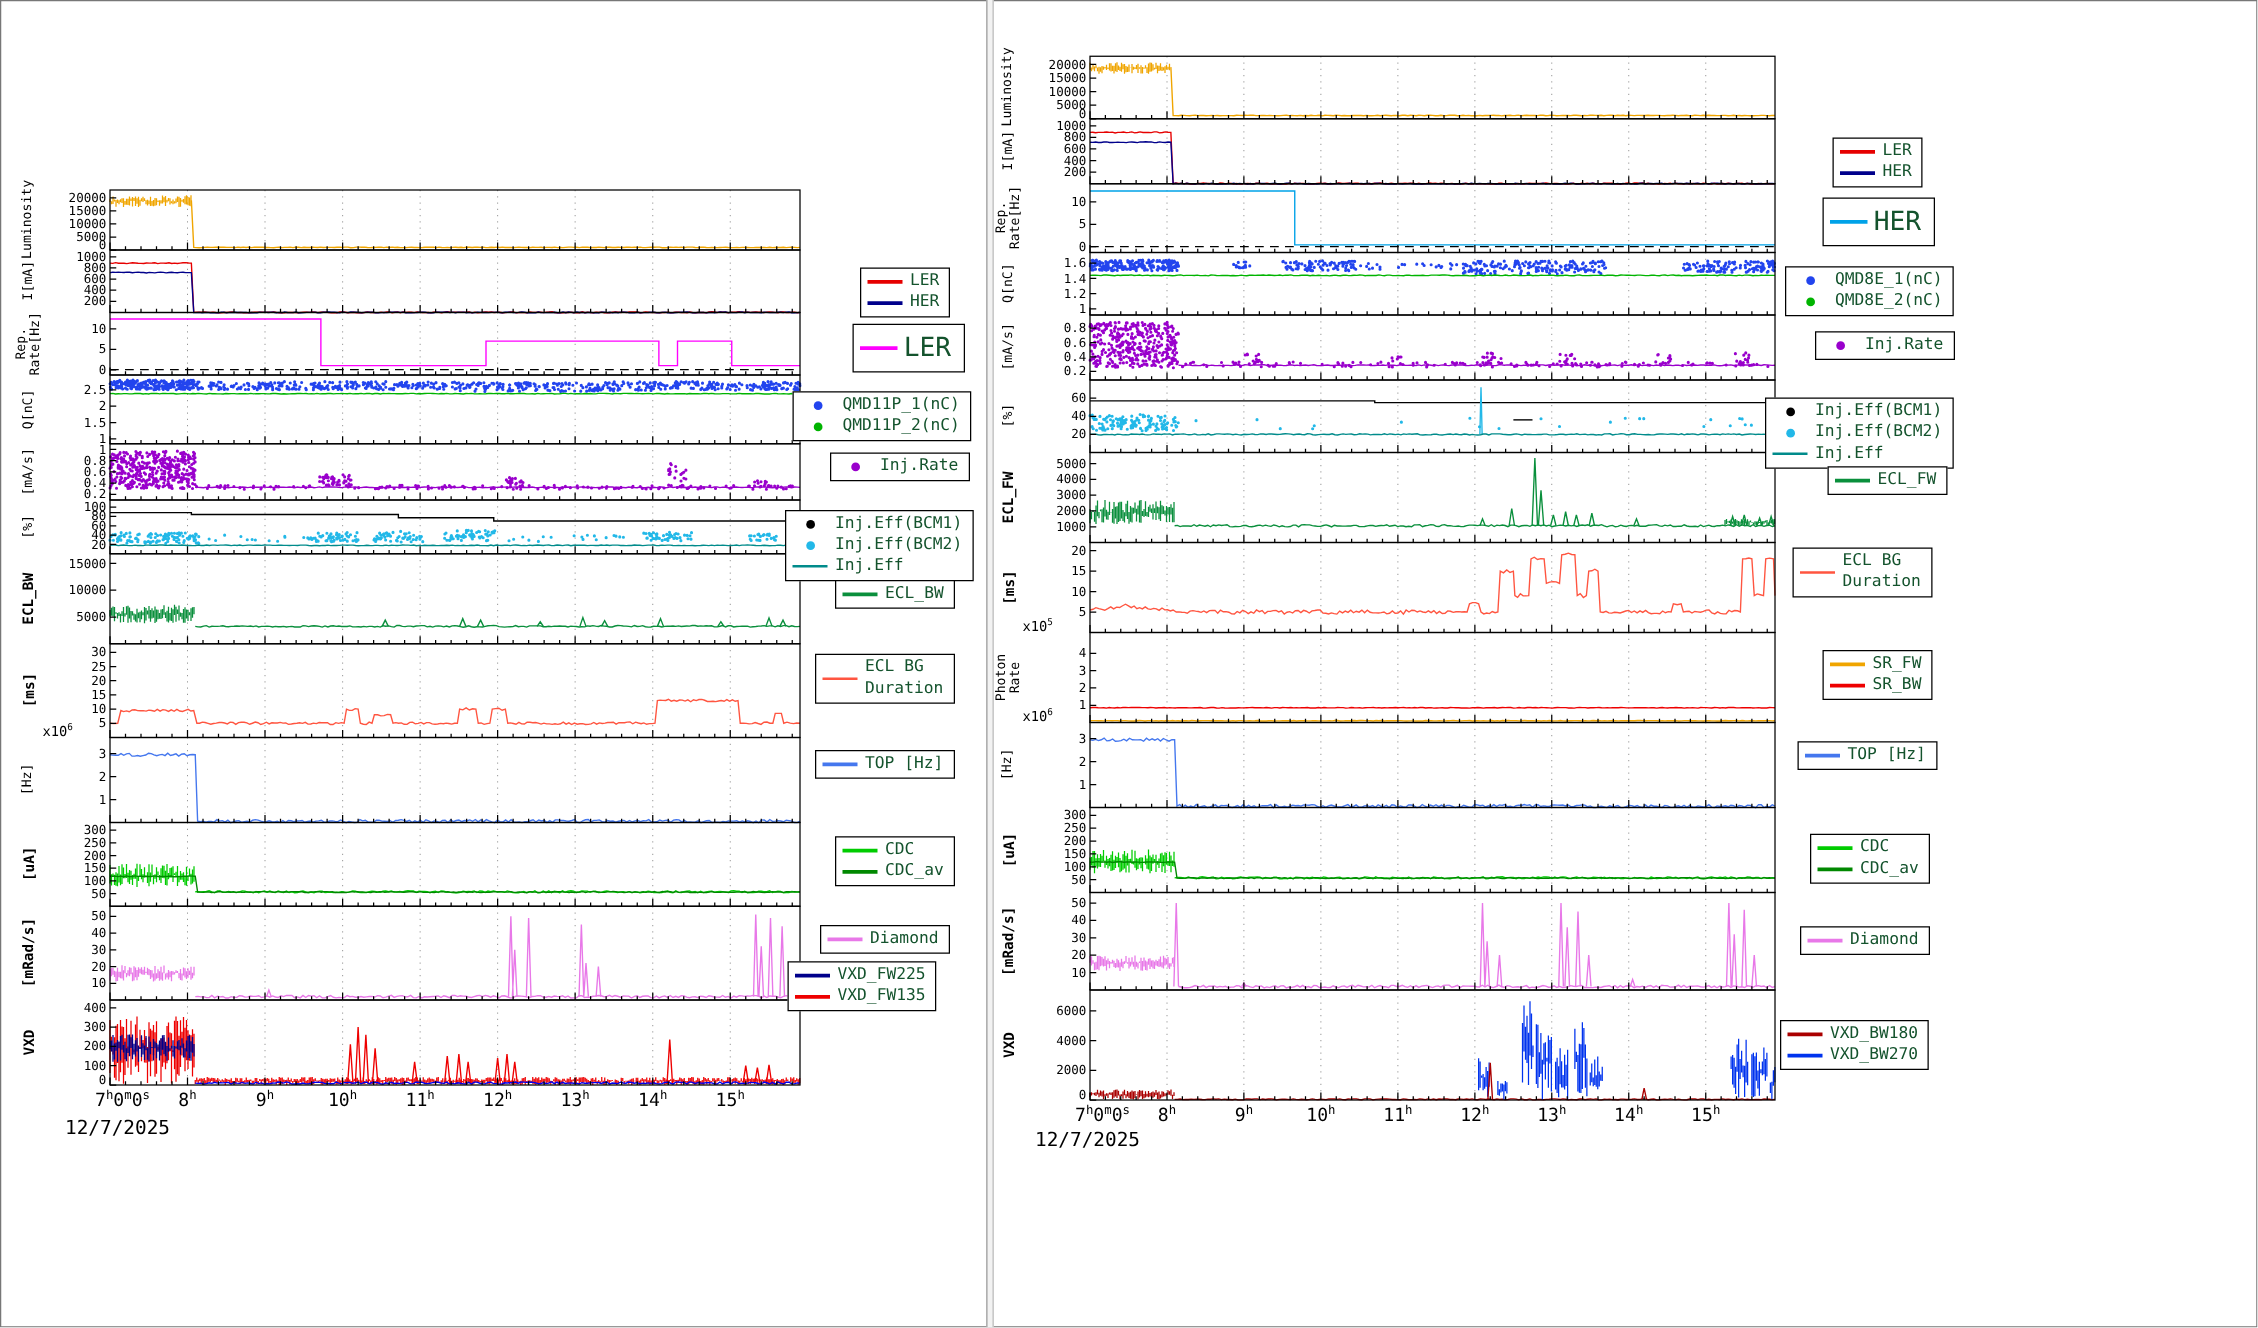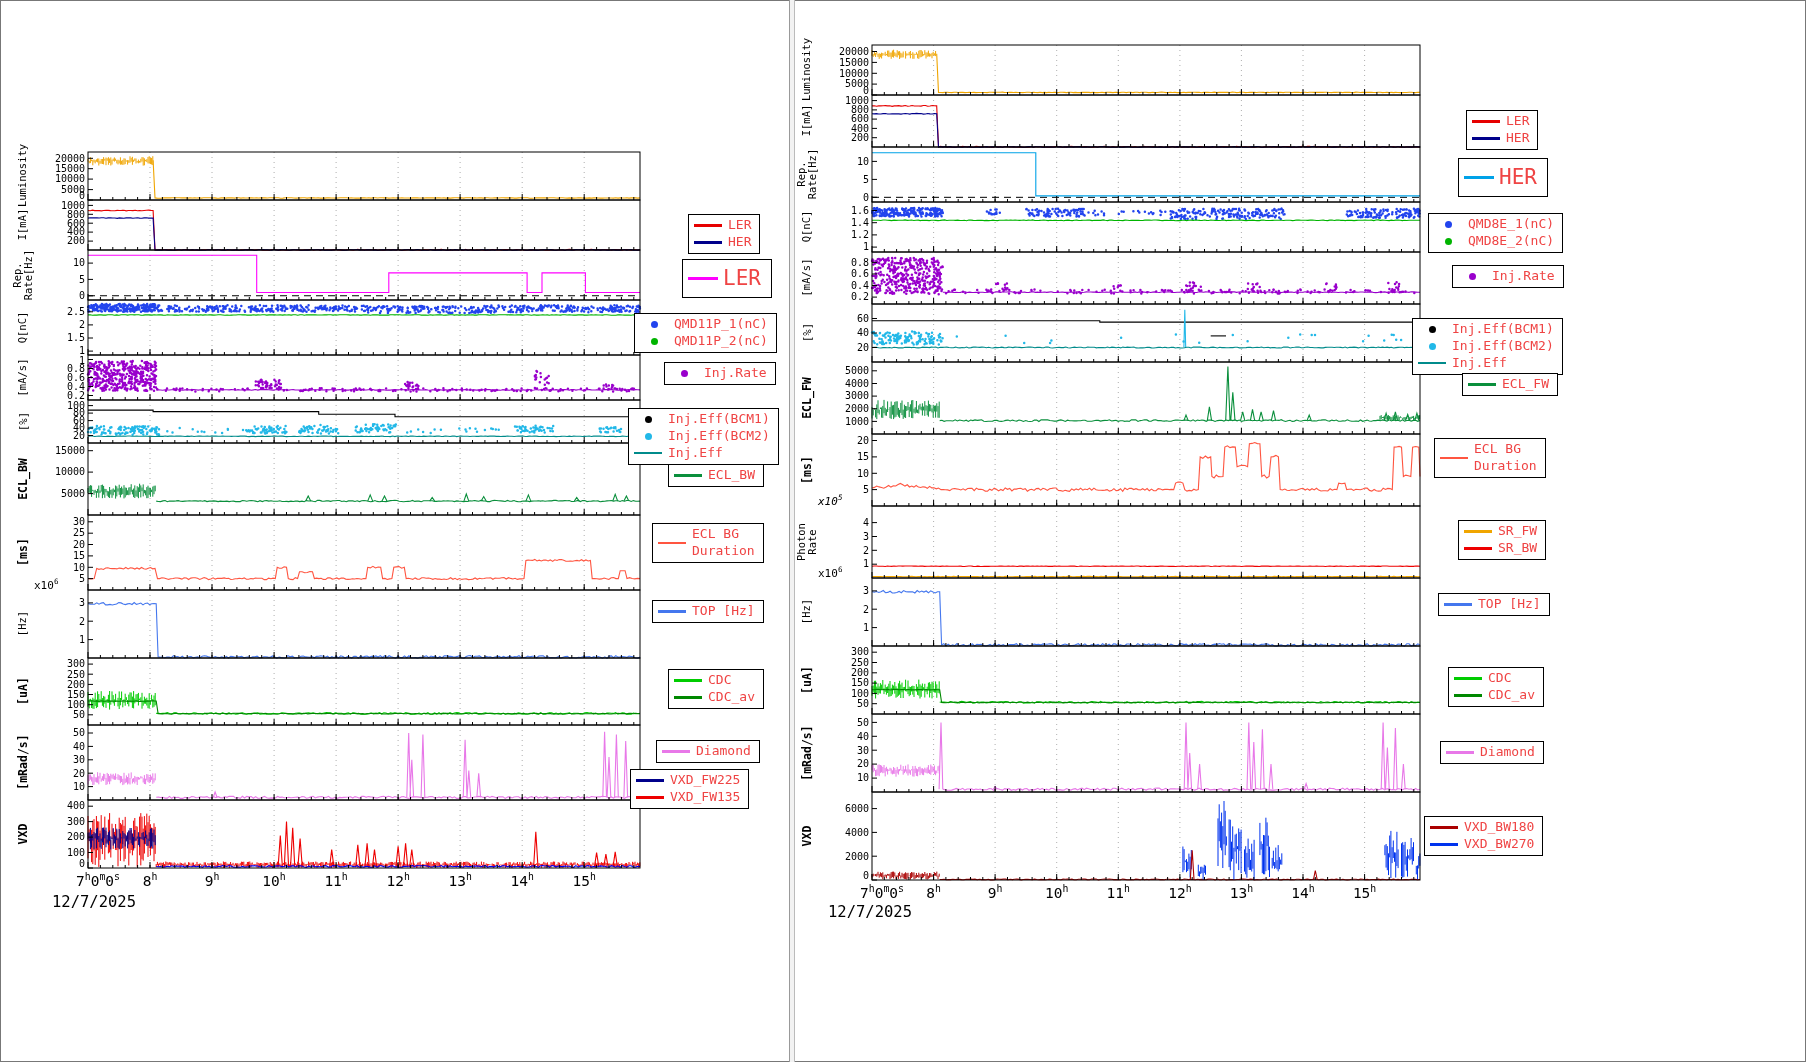--- a/index.html
+++ b/index.html
@@ -16,21 +16,21 @@
   .xlab{position:absolute;font-size:14.5px;color:#000;transform:translateX(-50%);white-space:nowrap;}
   .xlab.first{transform:translateX(-12px);}
   sup{font-size:68%;}
   .date{position:absolute;font-size:15.5px;color:#000;}
   .legend{position:absolute;background:#fff;border:1.5px solid #000;padding:2px 8px 2px 4px;z-index:6;}
   .legend.big{padding:5px 10px 5px 5px;}
   .lrow{display:flex;align-items:center;}
   .mk{width:30px;min-width:30px;display:flex;align-items:center;justify-content:center;margin-right:5px;}
   .mk b{display:block;width:28px;height:2.5px;}
   .mk i{display:block;width:7px;height:7px;border-radius:50%;}
-  .ltext{font-size:13px;white-space:pre;line-height:1.3;color:#ef4444;}
+  .ltext{font-size:13px;white-space:pre;line-height:1.3;color:#14532d;}
   .legend.big .ltext{font-size:21px;}
   .legend.big .mk b{width:30px;height:3px;}
 </style>
 </head>
 <body>
 
 <div id="canvas">
   <div class="divider" style="left:789px;"></div>
   <div class="date" style="left:52px;top:893px;">12/7/2025</div>
   <div class="date" style="left:828px;top:903px;">12/7/2025</div>
@@ -558,21 +558,21 @@
           <text x="-3" y="47.607692307692304" text-anchor="end" font-size="10px">2</text>
           <text x="-3" y="33.761538461538464" text-anchor="end" font-size="10px">3</text>
           <text x="-3" y="19.91538461538462" text-anchor="end" font-size="10px">4</text>
         </g>
       </svg>
     </div>
     <div class="ylabel" style="left: 796px; top: 506px; height: 72px;">
       <span>Photon
 Rate</span>
     </div>
-    <div class="scalenote" style="left: 818px; top: 493px; font-style: italic;">x10<sup>5</sup></div>
+    <div class="scalenote" style="left: 818px; top: 493px;">x10<sup>5</sup></div>
     <div class="strip" style="left: 816px; top: 578px;">
       <svg width="608" height="68">
         <g transform="translate(56,0)">
           <path d="M61.6 0V68M123.1 0V68M184.7 0V68M246.3 0V68M307.9 0V68M369.4 0V68M431.0 0V68M492.6 0V68" stroke="#999" stroke-width="0.8" stroke-dasharray="1,4" fill="none"></path>
           <polyline points="0.0,13.8 2.3,14.3 4.5,13.5 6.8,14.5 9.0,13.8 11.3,12.5 13.5,14.7 15.8,14.4 18.1,13.2 20.3,15.0 22.6,14.9 24.8,14.5 27.1,13.4 29.3,14.7 31.6,12.6 33.9,13.8 36.1,13.9 38.4,13.9 40.6,13.7 42.9,15.0 45.2,12.6 47.4,14.2 49.7,13.1 51.9,14.1 54.2,13.0 56.4,14.8 58.7,12.8 61.0,14.0 63.2,14.9 65.5,13.7 67.7,13.8 69.6,66.9 71.8,65.6 74.0,67.9 76.2,66.1 78.4,67.9 80.6,66.8 82.8,67.7 85.0,65.6 87.2,67.8 89.4,67.2 91.6,66.6 93.8,68.0 96.0,67.6 98.2,66.7 100.4,65.9 102.6,67.9 104.9,66.3 107.1,66.5 109.3,66.3 111.5,67.4 113.7,68.0 115.9,67.4 118.1,66.4 120.3,68.0 122.5,65.7 124.7,67.7 126.9,66.3 129.1,67.6 131.3,66.6 133.5,68.0 135.7,67.1 137.9,66.5 140.1,66.6 142.3,66.6 144.5,65.7 146.7,68.2 148.9,65.8 151.2,67.5 153.4,67.5 155.6,67.0 157.8,67.7 160.0,67.0 162.2,66.1 164.4,66.6 166.6,66.4 168.8,66.9 171.0,65.9 173.2,66.1 175.4,66.2 177.6,65.7 179.8,65.9 182.0,67.2 184.2,67.9 186.4,66.6 188.6,67.8 190.8,66.7 193.0,66.0 195.2,66.8 197.5,67.6 199.7,67.5 201.9,67.4 204.1,66.5 206.3,65.7 208.5,67.4 210.7,67.2 212.9,65.9 215.1,67.7 217.3,67.8 219.5,66.7 221.7,66.5 223.9,67.3 226.1,66.4 228.3,67.9 230.5,65.8 232.7,67.0 234.9,67.4 237.1,66.2 239.3,68.0 241.5,65.8 243.7,66.1 246.0,68.0 248.2,66.7 250.4,67.4 252.6,67.8 254.8,66.0 257.0,66.0 259.2,66.7 261.4,68.1 263.6,67.6 265.8,65.6 268.0,67.0 270.2,67.8 272.4,66.1 274.6,67.0 276.8,65.8 279.0,67.3 281.2,66.1 283.4,67.4 285.6,66.3 287.8,66.3 290.0,67.2 292.3,68.1 294.5,67.4 296.7,67.6 298.9,66.2 301.1,67.0 303.3,67.7 305.5,67.8 307.7,65.6 309.9,65.9 312.1,66.6 314.3,66.1 316.5,67.6 318.7,66.6 320.9,67.2 323.1,65.7 325.3,67.2 327.5,65.9 329.7,66.3 331.9,65.7 334.1,67.4 336.3,67.0 338.6,67.8 340.8,66.6 343.0,66.1 345.2,66.4 347.4,65.6 349.6,66.3 351.8,65.8 354.0,67.8 356.2,66.0 358.4,65.8 360.6,67.2 362.8,66.7 365.0,67.0 367.2,67.2 369.4,66.1 371.6,66.0 373.8,66.1 376.0,66.2 378.2,66.0 380.4,66.8 382.6,66.0 384.9,67.4 387.1,67.2 389.3,66.4 391.5,66.3 393.7,65.9 395.9,66.1 398.1,67.4 400.3,66.7 402.5,68.0 404.7,68.1 406.9,67.4 409.1,66.9 411.3,67.5 413.5,68.1 415.7,66.7 417.9,67.4 420.1,67.1 422.3,66.4 424.5,68.1 426.7,68.1 428.9,67.3 431.2,66.4 433.4,66.5 435.6,67.4 437.8,66.4 440.0,67.6 442.2,68.0 444.4,66.0 446.6,67.8 448.8,66.1 451.0,67.0 453.2,67.0 455.4,67.5 457.6,68.0 459.8,66.3 462.0,66.7 464.2,67.7 466.4,67.9 468.6,67.1 470.8,66.6 473.0,67.7 475.2,66.2 477.4,67.9 479.7,66.4 481.9,67.5 484.1,67.8 486.3,66.7 488.5,67.1 490.7,67.6 492.9,67.3 495.1,65.7 497.3,67.7 499.5,68.1 501.7,66.7 503.9,67.2 506.1,67.1 508.3,66.6 510.5,67.4 512.7,66.2 514.9,66.6 517.1,68.0 519.3,66.4 521.5,66.7 523.7,67.7 526.0,66.1 528.2,66.3 530.4,67.4 532.6,68.1 534.8,65.7 537.0,65.8 539.2,68.0 541.4,66.9 543.6,67.7 545.8,65.8 548.0,66.9" stroke="#4477ee" stroke-width="1.1" fill="none"></polyline>
           <rect x="0" y="0" width="548" height="68" fill="none" stroke="#000" stroke-width="1"></rect>
           <path d="M0.0 68V62M61.6 68V62M123.1 68V62M184.7 68V62M246.3 68V62M307.9 68V62M369.4 68V62M431.0 68V62M492.6 68V62M12.3 68V65M24.6 68V65M36.9 68V65M49.3 68V65M61.6 68V65M73.9 68V65M86.2 68V65M98.5 68V65M110.8 68V65M123.1 68V65M135.5 68V65M147.8 68V65M160.1 68V65M172.4 68V65M184.7 68V65M197.0 68V65M209.3 68V65M221.7 68V65M234.0 68V65M246.3 68V65M258.6 68V65M270.9 68V65M283.2 68V65M295.6 68V65M307.9 68V65M320.2 68V65M332.5 68V65M344.8 68V65M357.1 68V65M369.4 68V65M381.8 68V65M394.1 68V65M406.4 68V65M418.7 68V65M431.0 68V65M443.3 68V65M455.6 68V65M468.0 68V65M480.3 68V65M492.6 68V65M504.9 68V65M517.2 68V65M529.5 68V65M541.8 68V65M0 49.6H5M0 31.2H5M0 12.9H5" stroke="#000" stroke-width="1" fill="none"></path>
           <text x="-3" y="52.921621621621625" text-anchor="end" font-size="10px">1</text>
           <text x="-3" y="34.543243243243246" text-anchor="end" font-size="10px">2</text>
           <text x="-3" y="16.16486486486487" text-anchor="end" font-size="10px">3</text>

